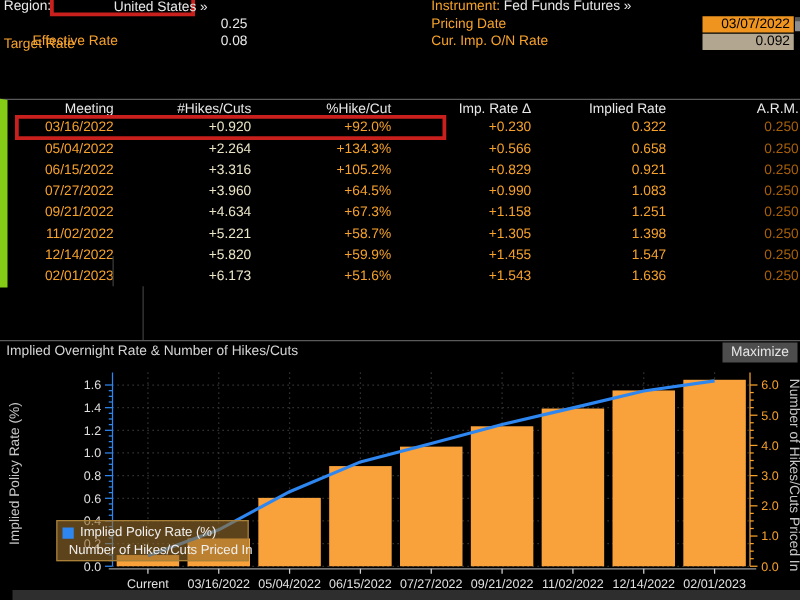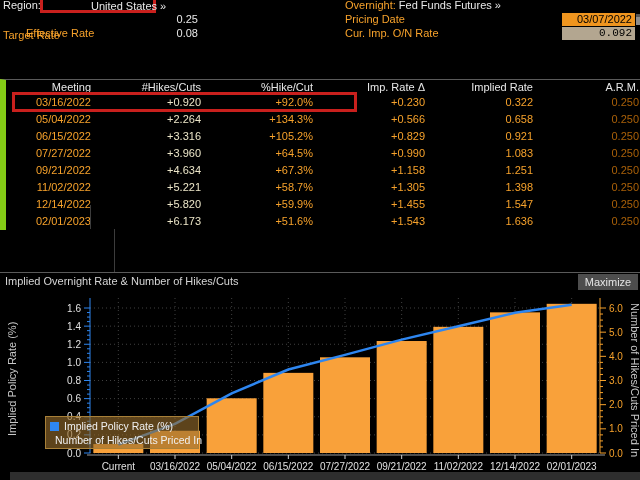--- a/index.html
+++ b/index.html
@@ -10,21 +10,21 @@
   .white{color:#e8e8e8;}
 
   
   .hdr-row{height:13px;line-height:13px;white-space:nowrap;}
   .region-box{position:absolute;left:40px;top:-4px;width:116px;height:17px;
               border:3px solid #c9201d;box-sizing:border-box;}
   .region-val{position:absolute;left:47px;top:0px;padding-left:44px;}
   .field{position:absolute;width:73px;height:13px;line-height:13px;text-align:right;
          padding-right:3px;box-sizing:border-box;color:#000;}
   .date-field{background:#ef951f;}
-  .rate-field{background:#b3a690;font-family:Liberation Mono, monospace;}
+  .rate-field{background:#b3a690;}
   .cal-icon{position:absolute;left:636px;top:14px;width:5px;height:11px;
             background:#8d8d8d;border-top:3px solid #555;box-sizing:border-box;}
 
   
   .tbl{position:absolute;left:0;top:79px;width:640px;border-top:1px solid #5a5a5a;
        border-left:6px solid #84cc16;box-sizing:border-box;}
   .trow,.thead{display:grid;grid-template-columns:89px 110px 112px 112px 108px 106px;}
   .thead{height:14px;line-height:14px;color:#e8e8e8;}
   .trow{height:17px;line-height:17px;}
   .tbl .cell{text-align:right;padding-right:4px;overflow:hidden;}
@@ -58,21 +58,21 @@
 </head>
 <body>
 
 <div class="screen">
 
   <div class="abs hdr-row" style="left:3px;top:-1px;">Region:</div>
   <div class="region-box"></div>
   <div class="region-val white">United States »</div>
 
   <div class="abs hdr-row" style="left:345px;top:-1px;">
-    <span class="amber">Overnight:</span>
+    <span class="amber">Instrument:</span>
     <span class="white">Fed Funds Futures »</span>
   </div>
 
   <div class="abs hdr-row amber" style="left:3px;top:13px;margin-top:16px;">Target Rate</div>
   <div class="abs hdr-row white" style="left:130px;top:13px;width:68px;text-align:right;">0.25</div>
 
   <div class="abs hdr-row amber" style="left:3px;top:27px;margin-left:23px;">Effective Rate</div>
   <div class="abs hdr-row white" style="left:130px;top:27px;width:68px;text-align:right;">0.08</div>
 
   <div class="abs hdr-row amber" style="left:345px;top:13px;">Pricing Date</div>

